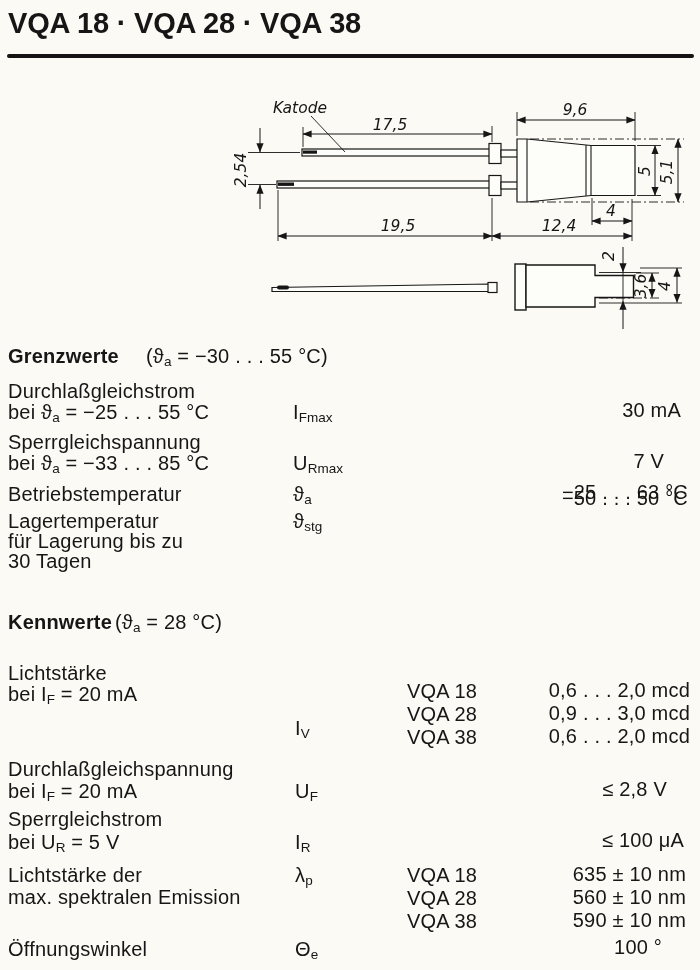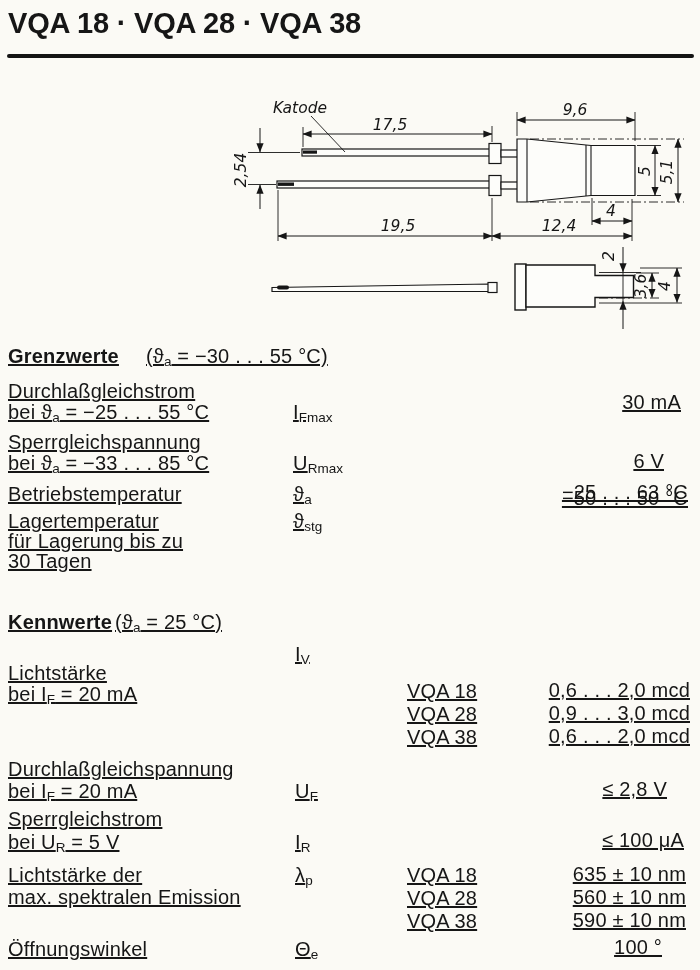--- a/index.html
+++ b/index.html
@@ -1,21 +1,21 @@
 <!DOCTYPE html>
 <html><head>
 <meta charset="utf-8">
 <style>
   html,body{margin:0;padding:0;}
   body{
     width:700px;height:970px;position:relative;overflow:hidden;
     background:#fbfaf5;color:#161616;
     font-family:"Liberation Sans",sans-serif;
   }
-  .t{position:absolute;font-size:20px;line-height:21px;white-space:nowrap;letter-spacing:.2px;text-decoration:underline;}
+  .t{position:absolute;font-size:20px;line-height:21px;white-space:nowrap;letter-spacing:.2px;}
   .b{font-weight:bold;}
   sub.s{font-size:13.5px;letter-spacing:0;position:relative;top:3px;vertical-align:baseline;}
   .title{position:absolute;left:8px;top:7px;font-size:29px;font-weight:bold;letter-spacing:-.2px;white-space:nowrap;}
   .rule{position:absolute;left:7px;top:54px;width:687px;height:3.5px;background:#141414;border-radius:2px;}
   svg{position:absolute;left:0;top:0;}
   svg text{font-family:"DejaVu Sans",sans-serif;font-style:italic;font-size:15.5px;fill:#161616;}
   .ol{fill:#fdfdfa;stroke:#161616;stroke-width:1.2;}
   .ol2{fill:#fdfdfa;stroke:#161616;stroke-width:1.4;}
   .fillpart{fill:#161616;stroke:none;}
   .ln{stroke:#161616;stroke-width:1.1;fill:none;}
@@ -121,43 +121,43 @@
     <text x="670" y="286" text-anchor="middle" transform="rotate(-90 670 286)">4</text>
   </g>
 </svg>
 
 <div class="t b" style="left:8px;top:346px">Grenzwerte</div>
 <div class="t" style="left:146px;top:346px"><span>(ϑ</span><sub class="s">a</sub><span> = −30 . . . 55 °C)</span></div>
 
 <div class="t" style="left:8px;top:381px"><span>Durchlaßgleichstrom</span></div>
 <div class="t" style="left:8px;top:402px"><span>bei ϑ</span><sub class="s">a</sub><span> = −25 . . . 55 °C</span></div>
 <div class="t" style="left:293px;top:402px"><span>I</span><sub class="s">Fmax</sub></div>
-<div class="t" style="right:19px;top:392px">30 mA</div>
+<div class="t" style="right:19px;top:400px">30 mA</div>
 
 <div class="t" style="left:8px;top:432px"><span>Sperrgleichspannung</span></div>
 <div class="t" style="left:8px;top:453px"><span>bei ϑ</span><sub class="s">a</sub><span> = −33 . . . 85 °C</span></div>
 <div class="t" style="left:293px;top:453px"><span>U</span><sub class="s">Rmax</sub></div>
-<div class="t" style="right:36px;top:451px">6 V</div>
+<div class="t" style="right:36px;top:451px">7 V</div>
 
 <div class="t" style="left:8px;top:484px"><span>Betriebstemperatur</span></div>
 <div class="t" style="left:293px;top:484px"><span>ϑ</span><sub class="s">a</sub></div>
 <div class="t" style="right:12px;top:482px">−25 . . . 63 °C</div>
 
 <div class="t" style="left:8px;top:511px"><span>Lagertemperatur</span></div>
 <div class="t" style="left:8px;top:531px"><span>für Lagerung bis zu</span></div>
 <div class="t" style="left:8px;top:551px"><span>30 Tagen</span></div>
 <div class="t" style="left:293px;top:511px"><span>ϑ</span><sub class="s">stg</sub></div>
 <div class="t" style="right:12px;top:488px">−50 . . . 50 °C</div>
 
 <div class="t b" style="left:8px;top:612px">Kennwerte</div>
-<div class="t" style="left:115px;top:612px"><span>(ϑ</span><sub class="s">a</sub><span> = 25 °C)</span></div>
+<div class="t" style="left:115px;top:612px"><span>(ϑ</span><sub class="s">a</sub><span> = 28 °C)</span></div>
 
 <div class="t" style="left:8px;top:663px"><span>Lichtstärke</span></div>
 <div class="t" style="left:8px;top:684px"><span>bei I</span><sub class="s">F</sub><span> = 20 mA</span></div>
-<div class="t" style="left:295px;top:644px"><span>I</span><sub class="s">V</sub></div>
+<div class="t" style="left:295px;top:718px"><span>I</span><sub class="s">V</sub></div>
 <div class="t" style="left:407px;top:681px">VQA 18</div>
 <div class="t" style="right:10px;top:680px">0,6 . . . 2,0 mcd</div>
 <div class="t" style="left:407px;top:704px">VQA 28</div>
 <div class="t" style="right:10px;top:703px">0,9 . . . 3,0 mcd</div>
 <div class="t" style="left:407px;top:727px">VQA 38</div>
 <div class="t" style="right:10px;top:726px">0,6 . . . 2,0 mcd</div>
 
 <div class="t" style="left:8px;top:759px"><span>Durchlaßgleichspannung</span></div>
 <div class="t" style="left:8px;top:781px"><span>bei I</span><sub class="s">F</sub><span> = 20 mA</span></div>
 <div class="t" style="left:295px;top:781px"><span>U</span><sub class="s">F</sub></div>

